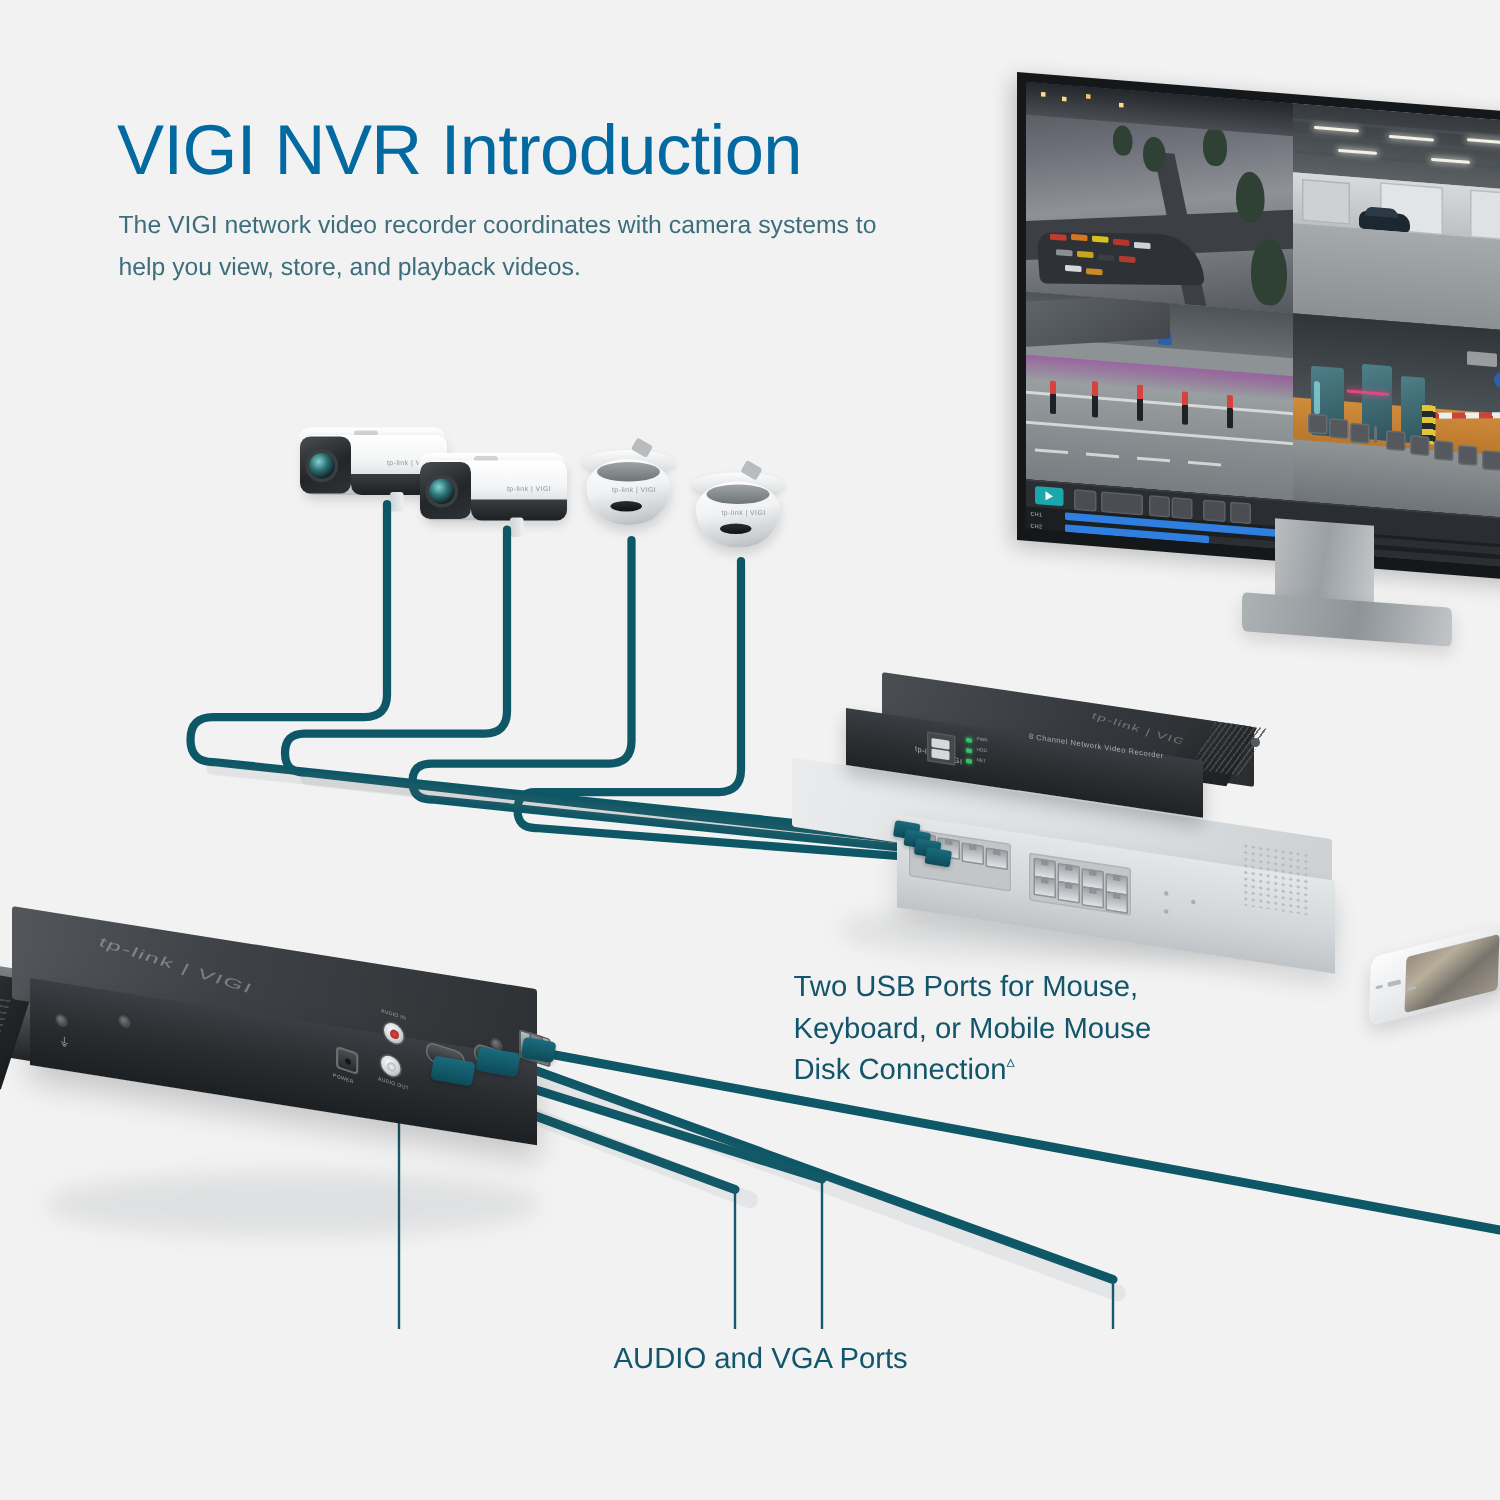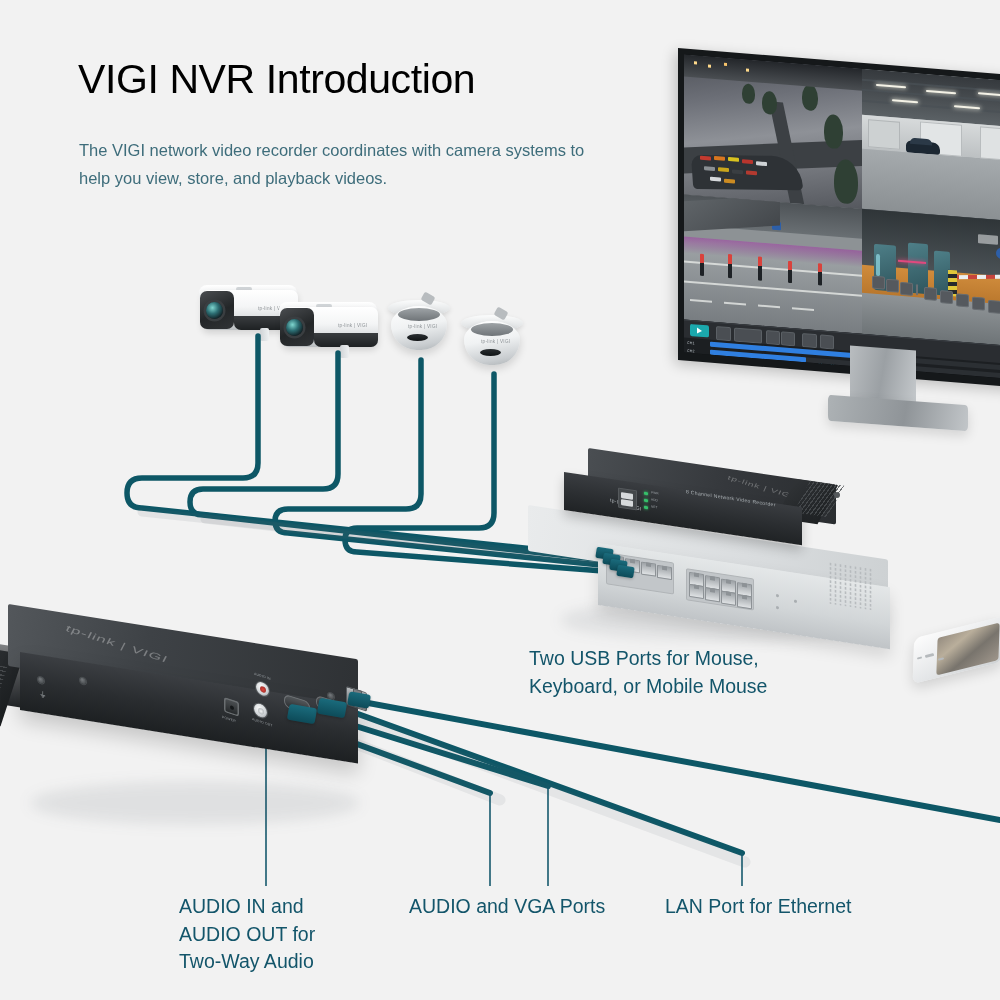--- a/index.html
+++ b/index.html
@@ -8,23 +8,23 @@
     width:1000px;height:1000px;overflow:hidden;position:relative;
     background:#f2f2f2;
     font-family:"Liberation Sans","DejaVu Sans",sans-serif;
     -webkit-font-smoothing:antialiased;
   }
   #stage{position:absolute;inset:0;}
   .abs{position:absolute;}
 
   
   #page-title{
-    left:78px;top:57px;width:640px;
-    font-size:41px;font-weight:400;letter-spacing:-0.4px;
-    color:#000000;line-height:1.12;white-space:nowrap;
+    left:78px;top:74px;width:640px;
+    font-size:47px;font-weight:400;letter-spacing:-0.4px;
+    color:#0369a1;line-height:1.12;white-space:nowrap;
   }
   #page-subtitle{
     left:79px;top:136px;width:540px;
     font-size:16.5px;font-weight:400;line-height:1.72;
     color:#3e6d7b;
   }
   .callout{
     color:#13556a;font-size:19.5px;line-height:1.42;font-weight:400;
   }
   .callout .sup{font-size:11px;vertical-align:super;letter-spacing:0;}
@@ -617,29 +617,24 @@
     <div id="phone-body"></div>
     <div id="phone-screen"></div>
     <div class="phone-port abs" style="left:13px;top:26px;width:9px;height:3px;transform:rotate(-14deg);"></div>
     <div class="phone-port abs" style="left:5px;top:29px;width:5px;height:2px;transform:rotate(-14deg);"></div>
     <div class="phone-port abs" style="left:26px;top:30px;width:6px;height:2px;transform:rotate(-14deg);"></div>
   </div>
 
   <div class="abs callout" id="callout-usb">
     <div>Two USB Ports for Mouse,</div>
     <div>Keyboard, or Mobile Mouse</div>
-  </div>
-
-  <div class="abs callout" id="callout-audio">
-    <div>AUDIO IN and</div>
-    <div>AUDIO OUT for</div>
-    <div>Two-Way Audio</div>
-  </div>
+    <div><span>Disk Connection</span><span class="sup">▵</span></div>
+  </div>
+
 
   <div class="abs callout" id="callout-hdmi">
     <div>AUDIO and VGA Ports</div>
   </div>
 
   <div class="abs callout" id="callout-lan">
-    <div>LAN Port for Ethernet</div>
   </div>
 
 </div>
 
 </body></html>

